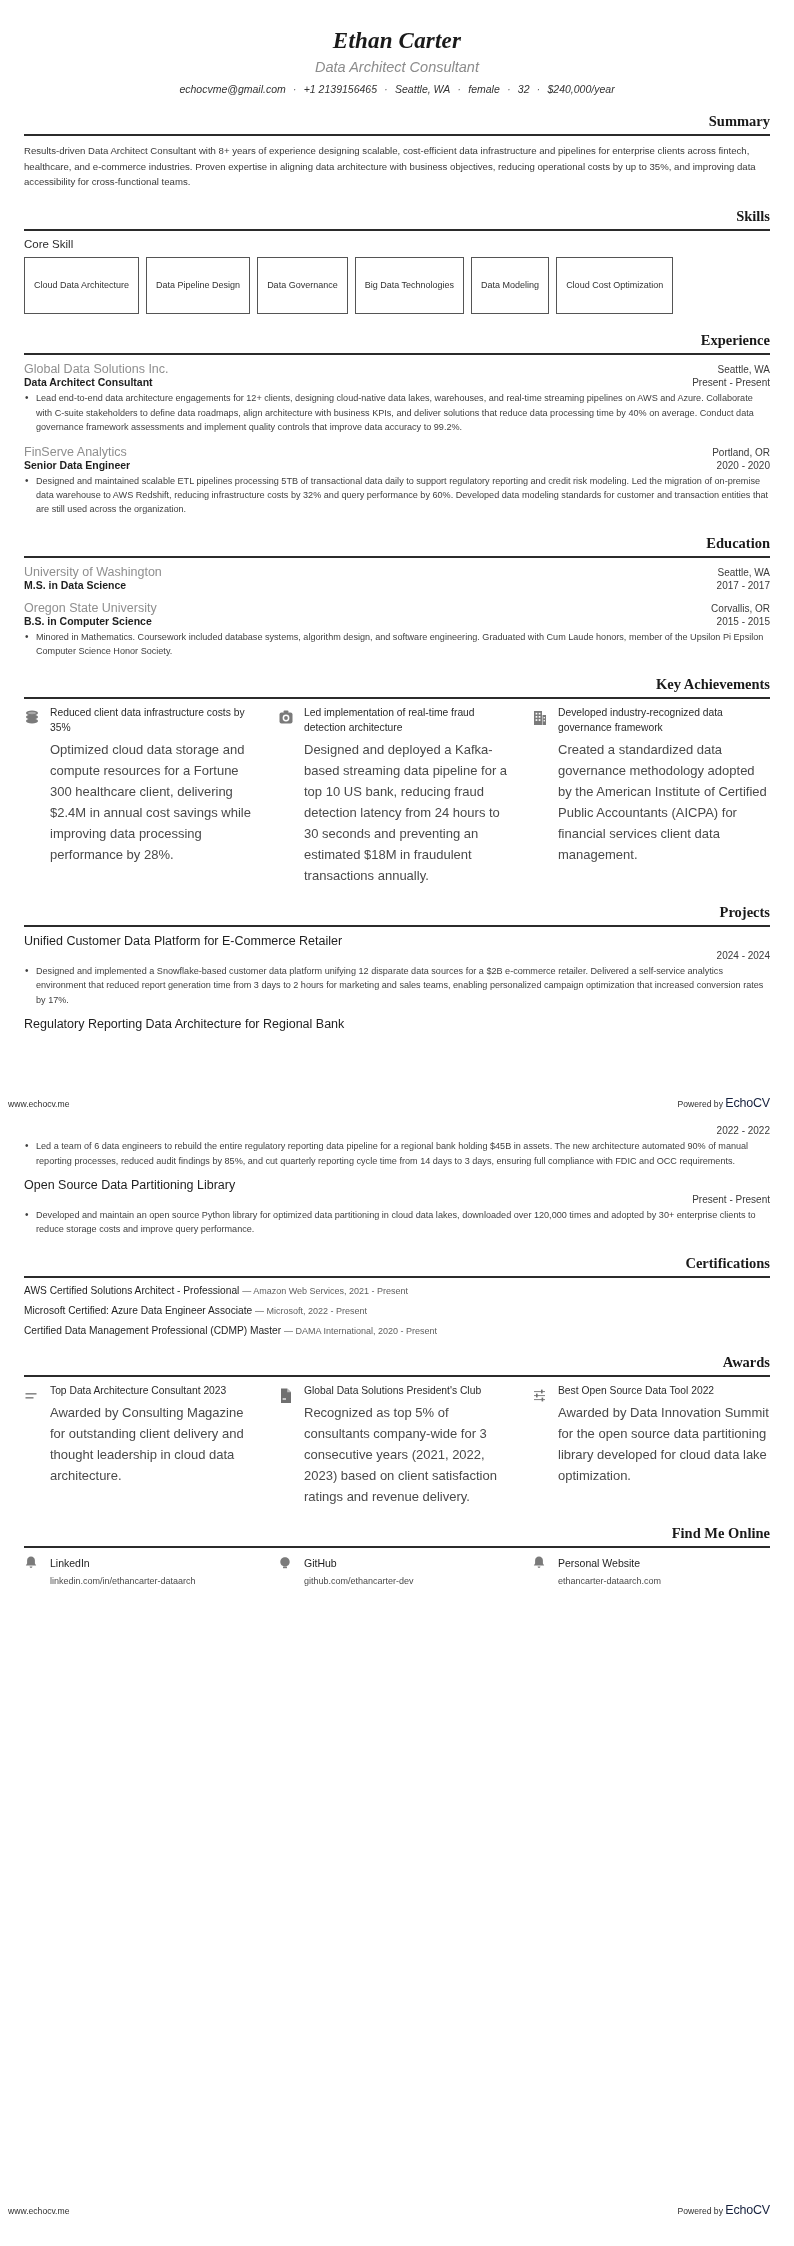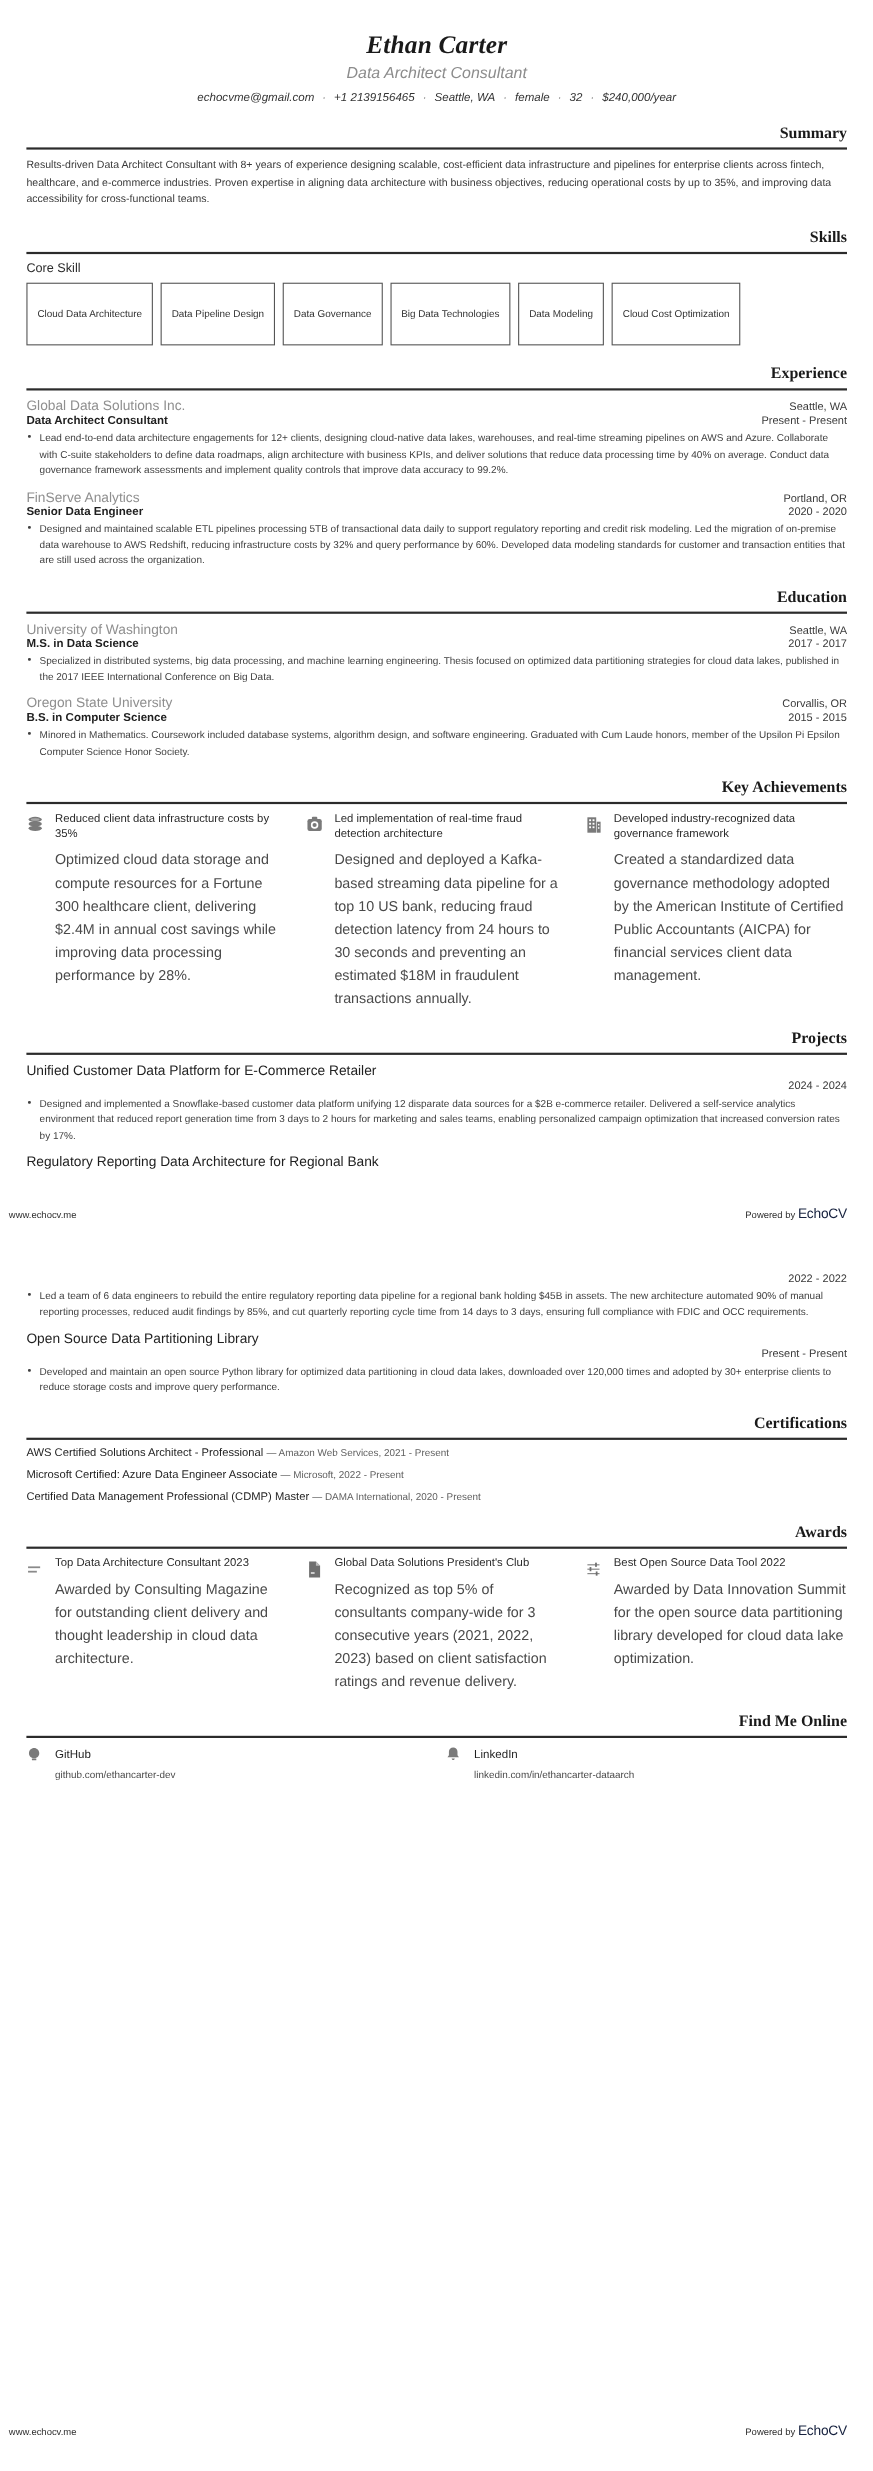--- a/index.html
+++ b/index.html
@@ -304,23 +304,20 @@
 
       <div class="entry">
         <div class="entry-row">
           <span class="org">University of Washington</span>
           <span class="loc">Seattle, WA</span>
         </div>
         <div class="entry-row">
           <span class="role">M.S. in Data Science</span>
           <span class="dates">2017 - 2017</span>
         </div>
-        <ul class="bullets">
-          <li>Specialized in distributed systems, big data processing, and machine learning engineering. Thesis focused on optimized data partitioning strategies for cloud data lakes, published in the 2017 IEEE International Conference on Big Data.</li>
-        </ul>
       </div>
 
       <div class="entry">
         <div class="entry-row">
           <span class="org">Oregon State University</span>
           <span class="loc">Corvallis, OR</span>
         </div>
         <div class="entry-row">
           <span class="role">B.S. in Computer Science</span>
           <span class="dates">2015 - 2015</span>
@@ -492,42 +489,54 @@
 
     <div class="section">
       <div class="sec-title">Find Me Online</div>
       <div class="sec-rule"></div>
       <div class="links">
 
         <div class="link-col">
           <div class="link-head">
             <span class="link-ico">
               <svg class="svgico" width="14" height="16" viewBox="0 0 14 16" fill="none">
+                <path d="M7 1.6c-2.3 0-3.9 1.7-3.9 3.9v3.1L1.8 10.4h10.4L10.9 8.6V5.5C10.9 3.3 9.3 1.6 7 1.6z" fill="#7a7a7a"></path>
+                <path d="M5.6 11.6h2.8c0 .8-.6 1.4-1.4 1.4s-1.4-.6-1.4-1.4z" fill="#7a7a7a"></path>
+              </svg>
+            </span>
+            <span class="link-label">LinkedIn</span>
+          </div>
+          <div class="link-url">linkedin.com/in/ethancarter-dataarch</div>
+        </div>
+
+        <div class="link-col">
+          <div class="link-head">
+            <span class="link-ico">
+              <svg class="svgico" width="14" height="16" viewBox="0 0 14 16" fill="none">
                 <path d="M7 2.2c-2.6 0-4.7 2.1-4.7 4.7 0 1.5.7 2.9 1.8 3.7.6.4 1.3.7 2 .8h1.8c.7-.1 1.4-.4 2-.8 1.1-.8 1.8-2.2 1.8-3.7 0-2.6-2.1-4.7-4.7-4.7z" fill="#7a7a7a"></path>
                 <path d="M5 11.6h4v1.6H5z" fill="#7a7a7a"></path>
               </svg>
             </span>
             <span class="link-label">GitHub</span>
           </div>
           <div class="link-url">github.com/ethancarter-dev</div>
         </div>
 
         <div class="link-col">
           <div class="link-head">
             <span class="link-ico">
               <svg class="svgico" width="14" height="16" viewBox="0 0 14 16" fill="none">
                 <path d="M7 1.6c-2.3 0-3.9 1.7-3.9 3.9v3.1L1.8 10.4h10.4L10.9 8.6V5.5C10.9 3.3 9.3 1.6 7 1.6z" fill="#7a7a7a"></path>
                 <path d="M5.6 11.6h2.8c0 .8-.6 1.4-1.4 1.4s-1.4-.6-1.4-1.4z" fill="#7a7a7a"></path>
               </svg>
             </span>
-            <span class="link-label">LinkedIn</span>
-          </div>
-          <div class="link-url">linkedin.com/in/ethancarter-dataarch</div>
-        </div>
-
+            <span class="link-label">Personal Website</span>
+          </div>
+          <div class="link-url">ethancarter-dataarch.com</div>
+        </div>
 
       </div>
     </div>
   </div>
 
   <div class="pg-footer" id="footer-mid">
     <span class="fleft">www.echocv.me</span>
     <span class="fright">
       <span>Powered by</span>
       <span class="brand">EchoCV</span>

